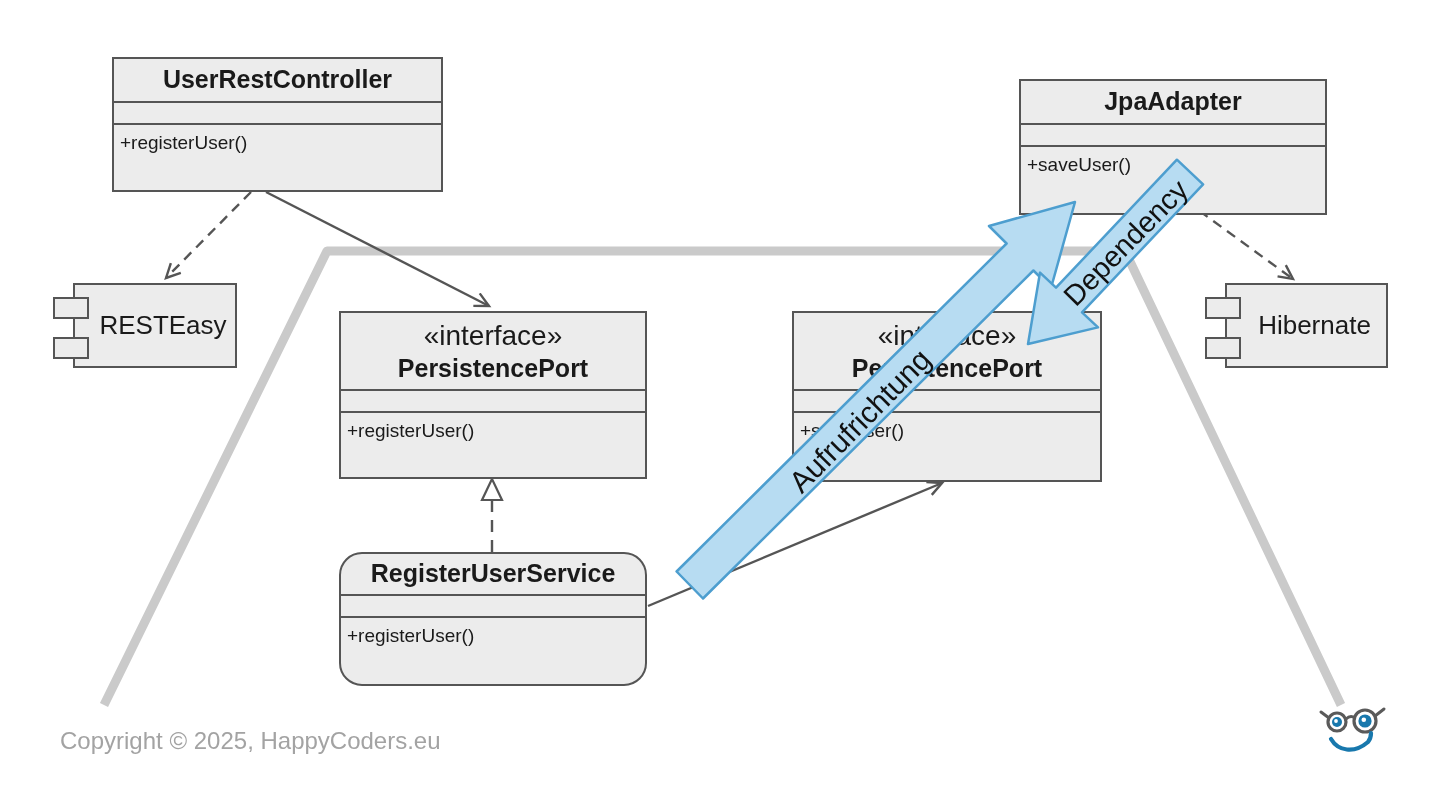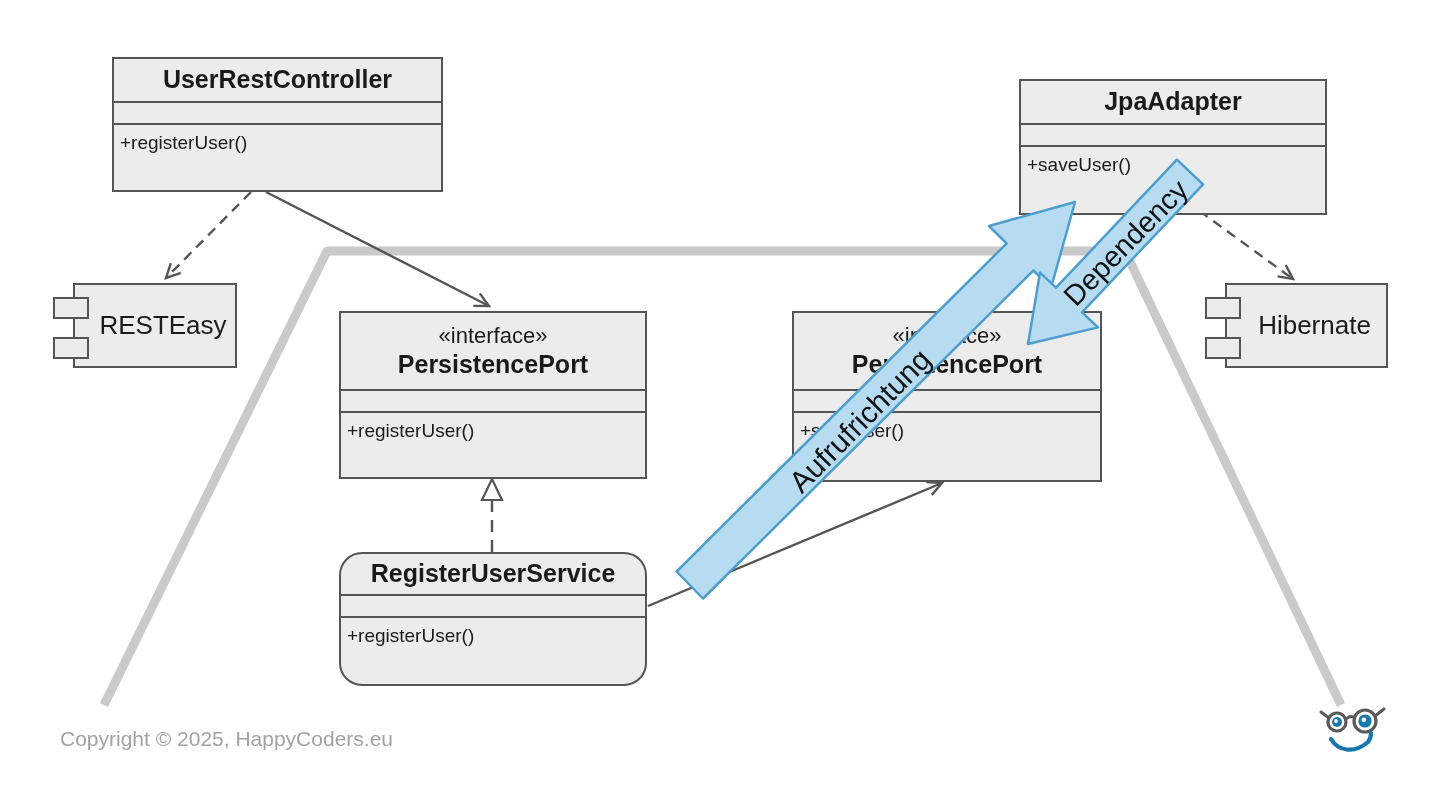--- a/index.html
+++ b/index.html
@@ -16,21 +16,21 @@
   .uml-class {
     position:absolute; z-index:2; box-sizing:border-box;
     background:#ececec; border:2px solid #555555;
     display:flex; flex-direction:column;
   }
   .uml-title {
     box-sizing:border-box; border-bottom:2px solid #555555;
     display:flex; flex-direction:column; align-items:center; justify-content:center;
     font-size:25px; font-weight:600; line-height:1.25;
   }
-  .uml-stereo { font-size:22px; font-weight:400; }
+  .uml-stereo { font-size:28px; font-weight:400; }
   .uml-empty  { box-sizing:border-box; height:22px; border-bottom:2px solid #555555; }
   .uml-methods { flex:1; font-size:19px; font-weight:400; padding:7px 0 12px 6px; }
 
   
   .uml-comp {
     position:absolute; z-index:2; box-sizing:border-box;
     background:#ececec; border:2px solid #555555;
     display:flex; align-items:center; justify-content:center;
     font-size:26px; padding-left:16px;
   }
@@ -40,21 +40,21 @@
   }
   .comp-tab.t1 { top:12px; } .comp-tab.t2 { top:52px; }
 
   .arrow-label {
     position:absolute; z-index:4; white-space:nowrap;
     font-size:30px; font-weight:400; color:#111111;
     transform:translate(-50%,-50%) rotate(-45.5deg);
   }
   .copyright {
     position:absolute; z-index:2; left:60px; top:727px;
-    font-size:21px; color:#a3a3a3;
+    font-size:24px; color:#a3a3a3;
   }
   .logo { position:absolute; z-index:2; left:1318px; top:706px; }
 </style>
 </head>
 <body>
 
 <div class="stage">
 
   <svg class="layer layer-lines">
     <defs>

